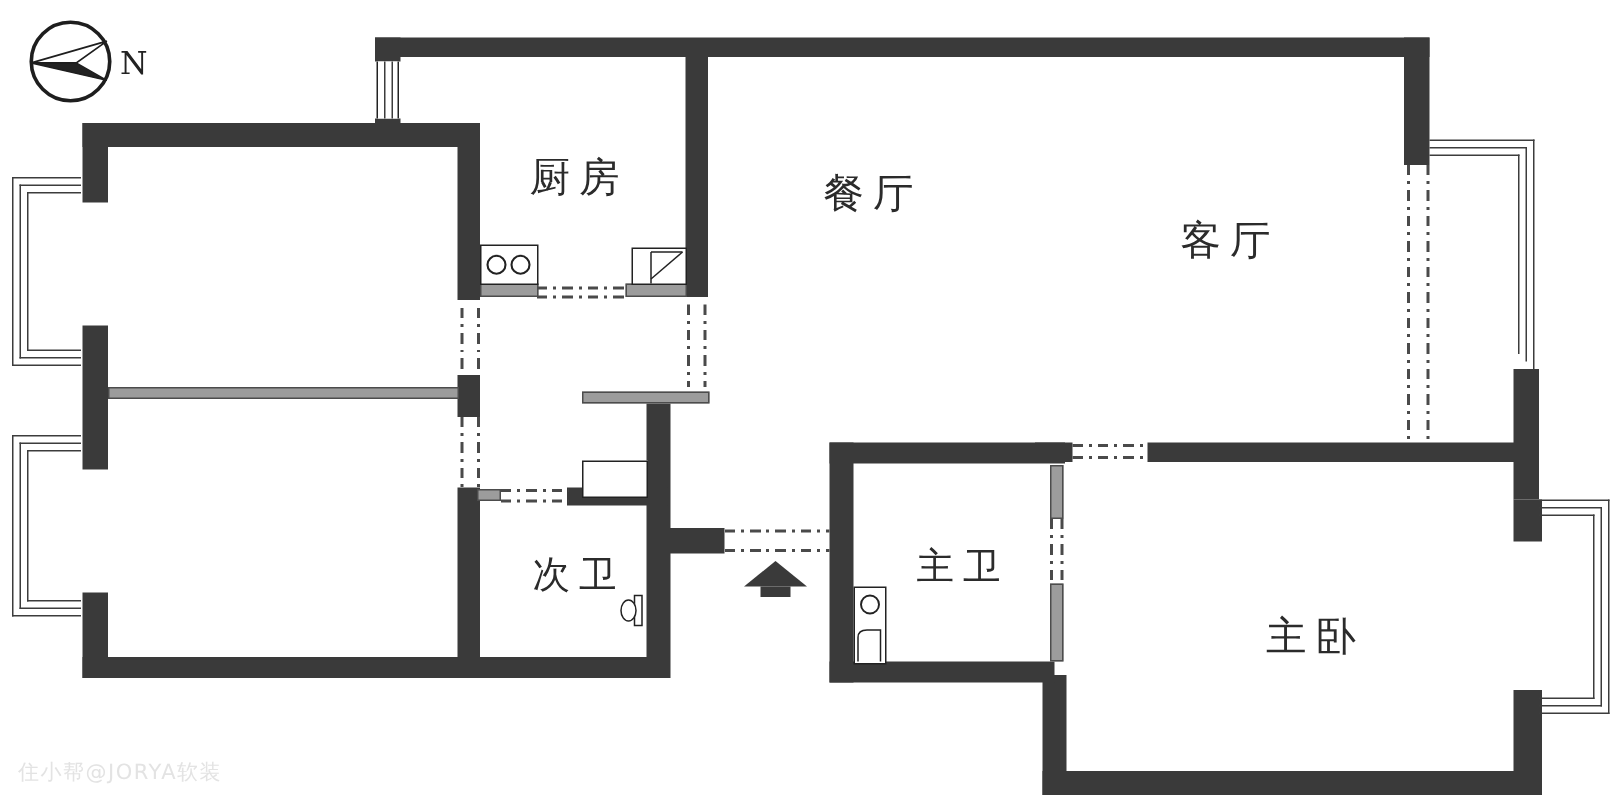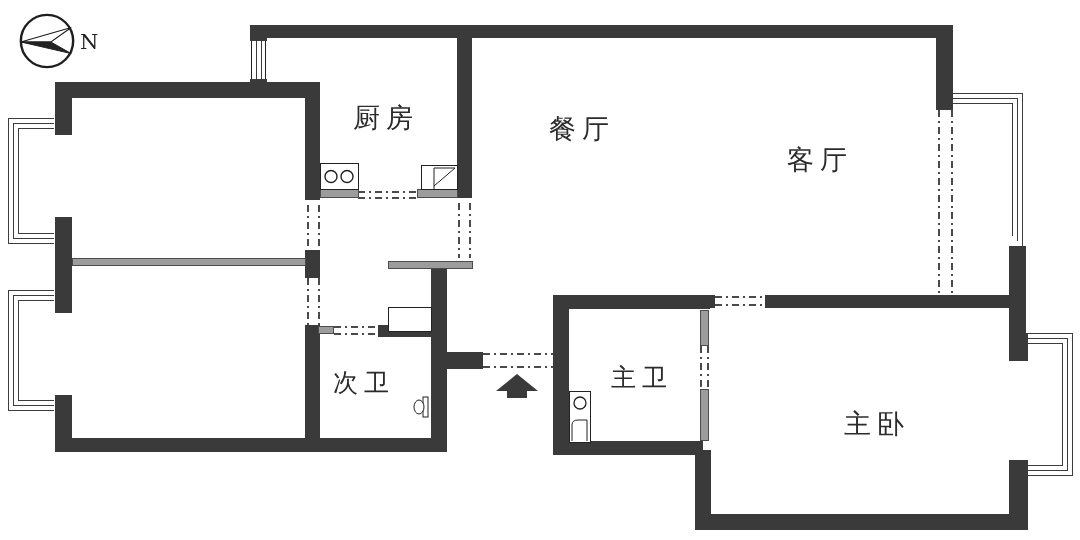--- a/index.html
+++ b/index.html
@@ -128,18 +128,19 @@
   <div class="nlabel">N</div>
 
   <svg style="left:494px;top:372px" width="46" height="28" viewBox="0 0 46 28">
     <polygon points="2,19 23,2 44,19" fill="#3a3a3a"></polygon>
     <rect x="13" y="19" width="20" height="7" fill="#3a3a3a"></rect>
   </svg>
 
   <div class="lbl" style="left:353px;top:100px">厨房</div>
   <div class="lbl" style="left:549px;top:111px">餐厅</div>
   <div class="lbl" style="left:787px;top:142px">客厅</div>
-  <div class="lbl lbl-sm" style="left:333px;top:366px">次卫</div>
+  <div class="lbl lbl-sm" style="left:355px;top:366px">次卫</div>
   <div class="lbl lbl-sm" style="left:611px;top:361px">主卫</div>
   <div class="lbl" style="left:844px;top:406px">主卧</div>
 
+  <div class="watermark">住小帮@JORYA软装</div>
 
 </div>
 
 </body></html>

